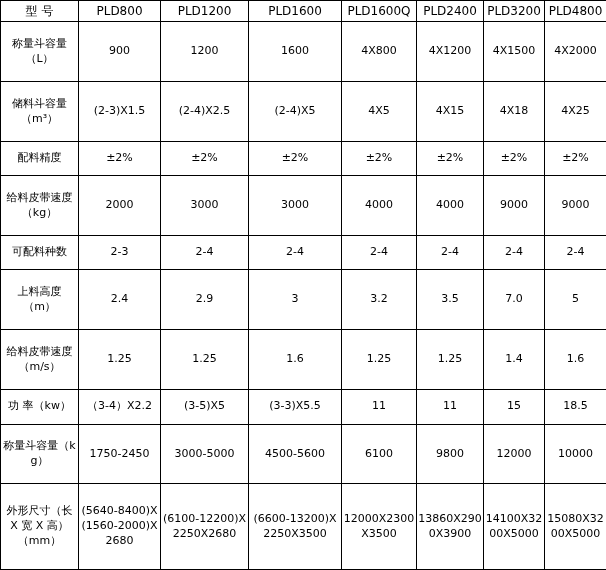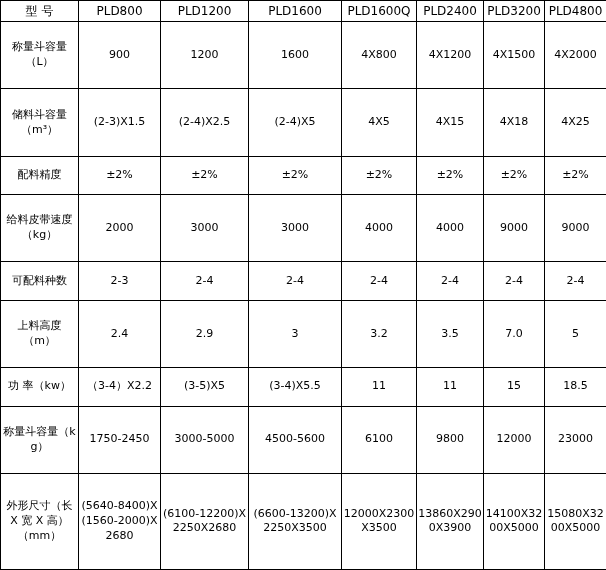--- a/index.html
+++ b/index.html
@@ -132,38 +132,48 @@
       <td class="rowhdr">上料高度（m）</td>
       <td>2.4</td>
       <td>2.9</td>
       <td>3</td>
       <td>3.2</td>
       <td>3.5</td>
       <td>7.0</td>
       <td>5</td>
     </tr>
     <tr>
+      <td class="rowhdr">给料皮带速度（m/s）</td>
+      <td>1.25</td>
+      <td>1.25</td>
+      <td>1.6</td>
+      <td>1.25</td>
+      <td>1.25</td>
+      <td>1.4</td>
+      <td>1.6</td>
+    </tr>
+    <tr>
       <td class="rowhdr">功 率（kw）</td>
       <td>（3-4）X2.2</td>
       <td>(3-5)X5</td>
-      <td>(3-4)X5.5</td>
+      <td>(3-3)X5.5</td>
       <td>11</td>
       <td>11</td>
       <td>15</td>
       <td>18.5</td>
     </tr>
     <tr>
       <td class="rowhdr">称量斗容量（kg）</td>
       <td>1750-2450</td>
       <td>3000-5000</td>
       <td>4500-5600</td>
       <td>6100</td>
       <td>9800</td>
       <td>12000</td>
-      <td>23000</td>
+      <td>10000</td>
     </tr>
     <tr>
       <td class="rowhdr">外形尺寸（长 X 宽 X 高）（mm）</td>
       <td>(5640-8400)X(1560-2000)X2680</td>
       <td>(6100-12200)X2250X2680</td>
       <td>(6600-13200)X2250X3500</td>
       <td>12000X2300X3500</td>
       <td>13860X2900X3900</td>
       <td>14100X3200X5000</td>
       <td>15080X3200X5000</td>

